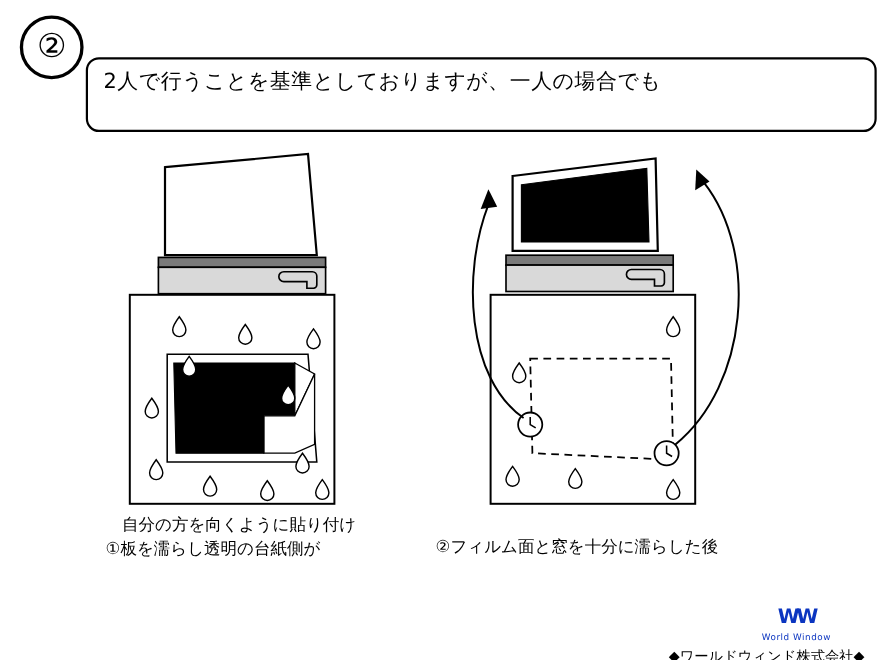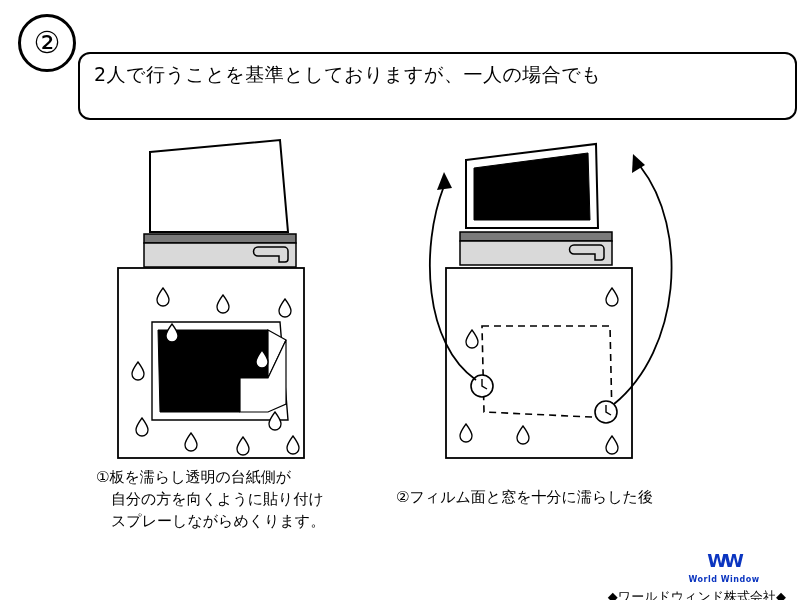--- a/index.html
+++ b/index.html
@@ -96,21 +96,20 @@
     color: #0b35c0;
     letter-spacing: -3px;
     line-height: 26px;
   }
   .logo-sub {
     font-family: "DejaVu Sans", sans-serif;
     font-size: 8px;
     color: #0b35c0;
     letter-spacing: 0.5px;
     margin-top: 1px;
-    font-weight: bold;
   }
   .footer-company {
     position: absolute;
     right: 14px;
     top: 588px;
     font-family: "DejaVu Sans", sans-serif;
     font-size: 13px;
     color: #000;
     white-space: nowrap;
   }
@@ -190,23 +189,22 @@
       </g>
 
       <path d="M476 380 C424 344 420 248 444 186" fill="none" stroke="#000" stroke-width="1.8"></path>
       <polygon points="444,172 437,190 452,188" fill="#000"></polygon>
       <path d="M614 404 C680 350 690 230 640 166" fill="none" stroke="#000" stroke-width="1.8"></path>
       <polygon points="633,154 632,173 645,165" fill="#000"></polygon>
     </g>
   </svg>
 
   <div class="caption caption-left">
+    <div>　自分の方を向くように貼り付け</div>
     <div>①板を濡らし透明の台紙側が</div>
-    <div>　自分の方を向くように貼り付け</div>
-    <div>　スプレーしながらめくります。</div>
   </div>
 
   <div class="caption caption-right">
     <div>②フィルム面と窓を十分に濡らした後</div>
   </div>
 
   <div class="logo">
     <div class="logo-mark">WW</div>
     <div class="logo-sub">World Window</div>
   </div>

